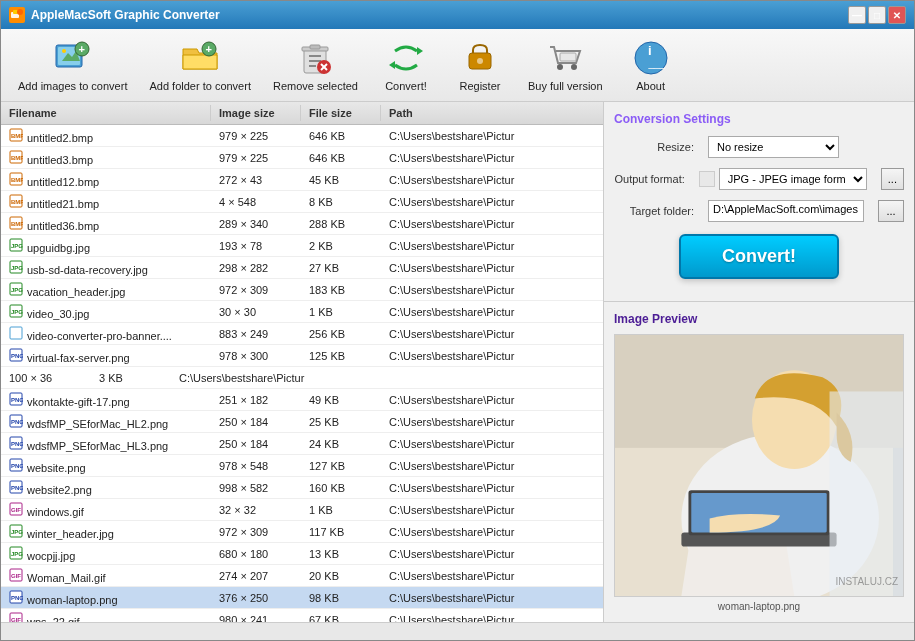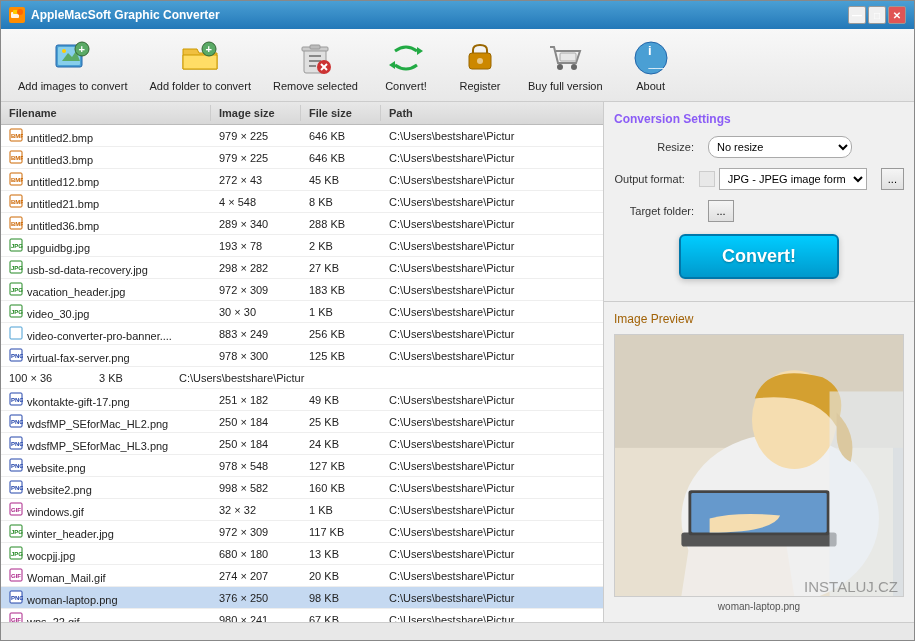--- a/index.html
+++ b/index.html
@@ -232,44 +232,44 @@
       box-shadow: 0 2px 6px rgba(0,0,0,0.2);
     }
     .image-preview {
       flex: 1;
       padding: 10px;
       display: flex;
       flex-direction: column;
     }
     .preview-title {
       font-size: 12px;
-      font-weight: normal;
-      color: #a16207;
+      font-weight: bold;
+      color: #4c1d95;
       margin-bottom: 8px;
     }
     .preview-box {
       flex: 1;
       border: 1px solid #ccc;
       background: #fff;
       overflow: hidden;
       position: relative;
       min-height: 160px;
     }
     
     .preview-woman {
       width: 100%;
       height: 100%;
       background: linear-gradient(135deg, #d4c9b0 0%, #c8d4e0 30%, #e0ddd8 60%, #b8c8d8 100%);
       position: relative;
     }
     .preview-watermark {
       position: absolute;
-      bottom: 1px;
+      bottom: 9px;
       right: 5px;
-      font-size: 15px;
+      font-size: 10px;
       color: rgba(100,100,100,0.6);
     }
     .preview-filename {
       font-size: 10px;
       color: #555;
       margin-top: 4px;
       text-align: center;
     }
     .status-bar {
       height: 18px;
@@ -679,35 +679,36 @@
     </div>
 
     <div class="right-panel">
 
       <div class="conversion-settings">
         <div class="section-title">Conversion Settings</div>
 
         <div class="setting-row">
           <span class="setting-label">Resize:</span>
           <div class="setting-select">
-            <select style="width: 144px; border-radius: 10px;"><option>No resize</option><option>320x240</option><option>640x480</option><option>800x600</option><option>1024x768</option><option>Custom</option></select>
+            <select style="width: 131px;"><option>No resize</option><option>320x240</option><option>640x480</option><option>800x600</option><option>1024x768</option><option>Custom</option></select>
           </div>
         </div>
 
         <div class="setting-row">
           <span class="setting-label">Output format:</span>
           <div class="format-box">
             <div class="format-icon"></div>
             <select style="flex:1; min-width:0;"><option>JPG - JPEG image form</option><option>PNG - Portable Network</option><option>BMP - Bitmap</option><option>GIF - Graphics Interch</option><option>TIFF - Tagged Image</option></select>
           </div>
           <button class="browse-btn">...</button>
         </div>
 
         <div class="setting-row">
           <span class="setting-label">Target folder:</span>
+          <div class="target-folder-text">D:\AppleMacSoft.com\images</div>
           <button class="browse-btn">...</button>
         </div>
 
         <button class="convert-btn">Convert!</button>
       </div>
 
       <div class="image-preview">
         <div class="preview-title">Image Preview</div>
         <div class="preview-box">
           <div class="preview-woman">

